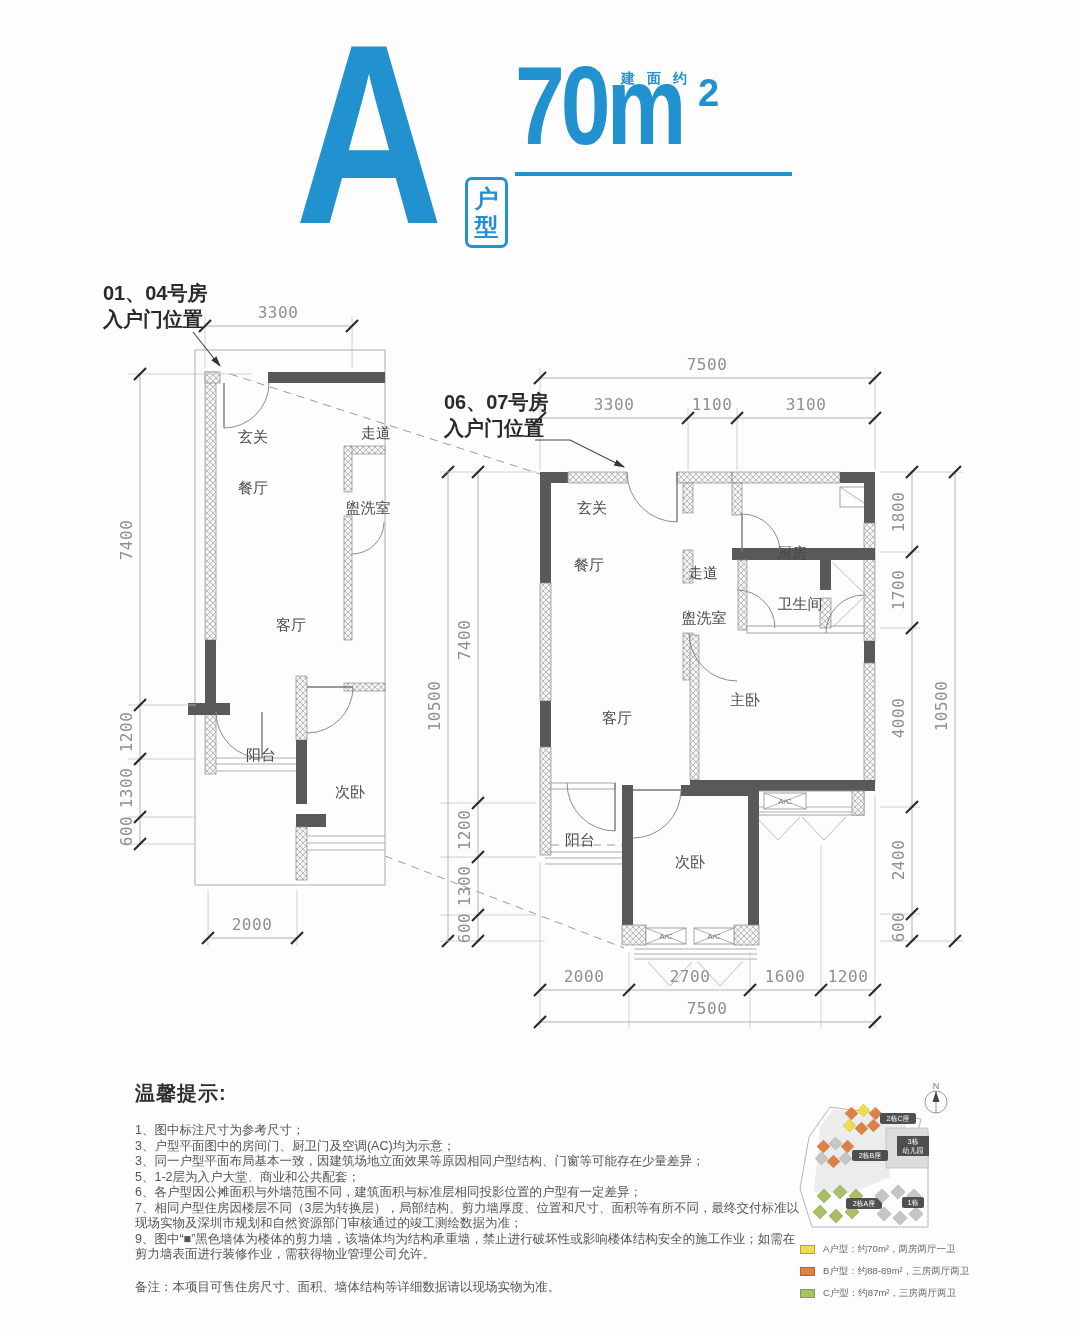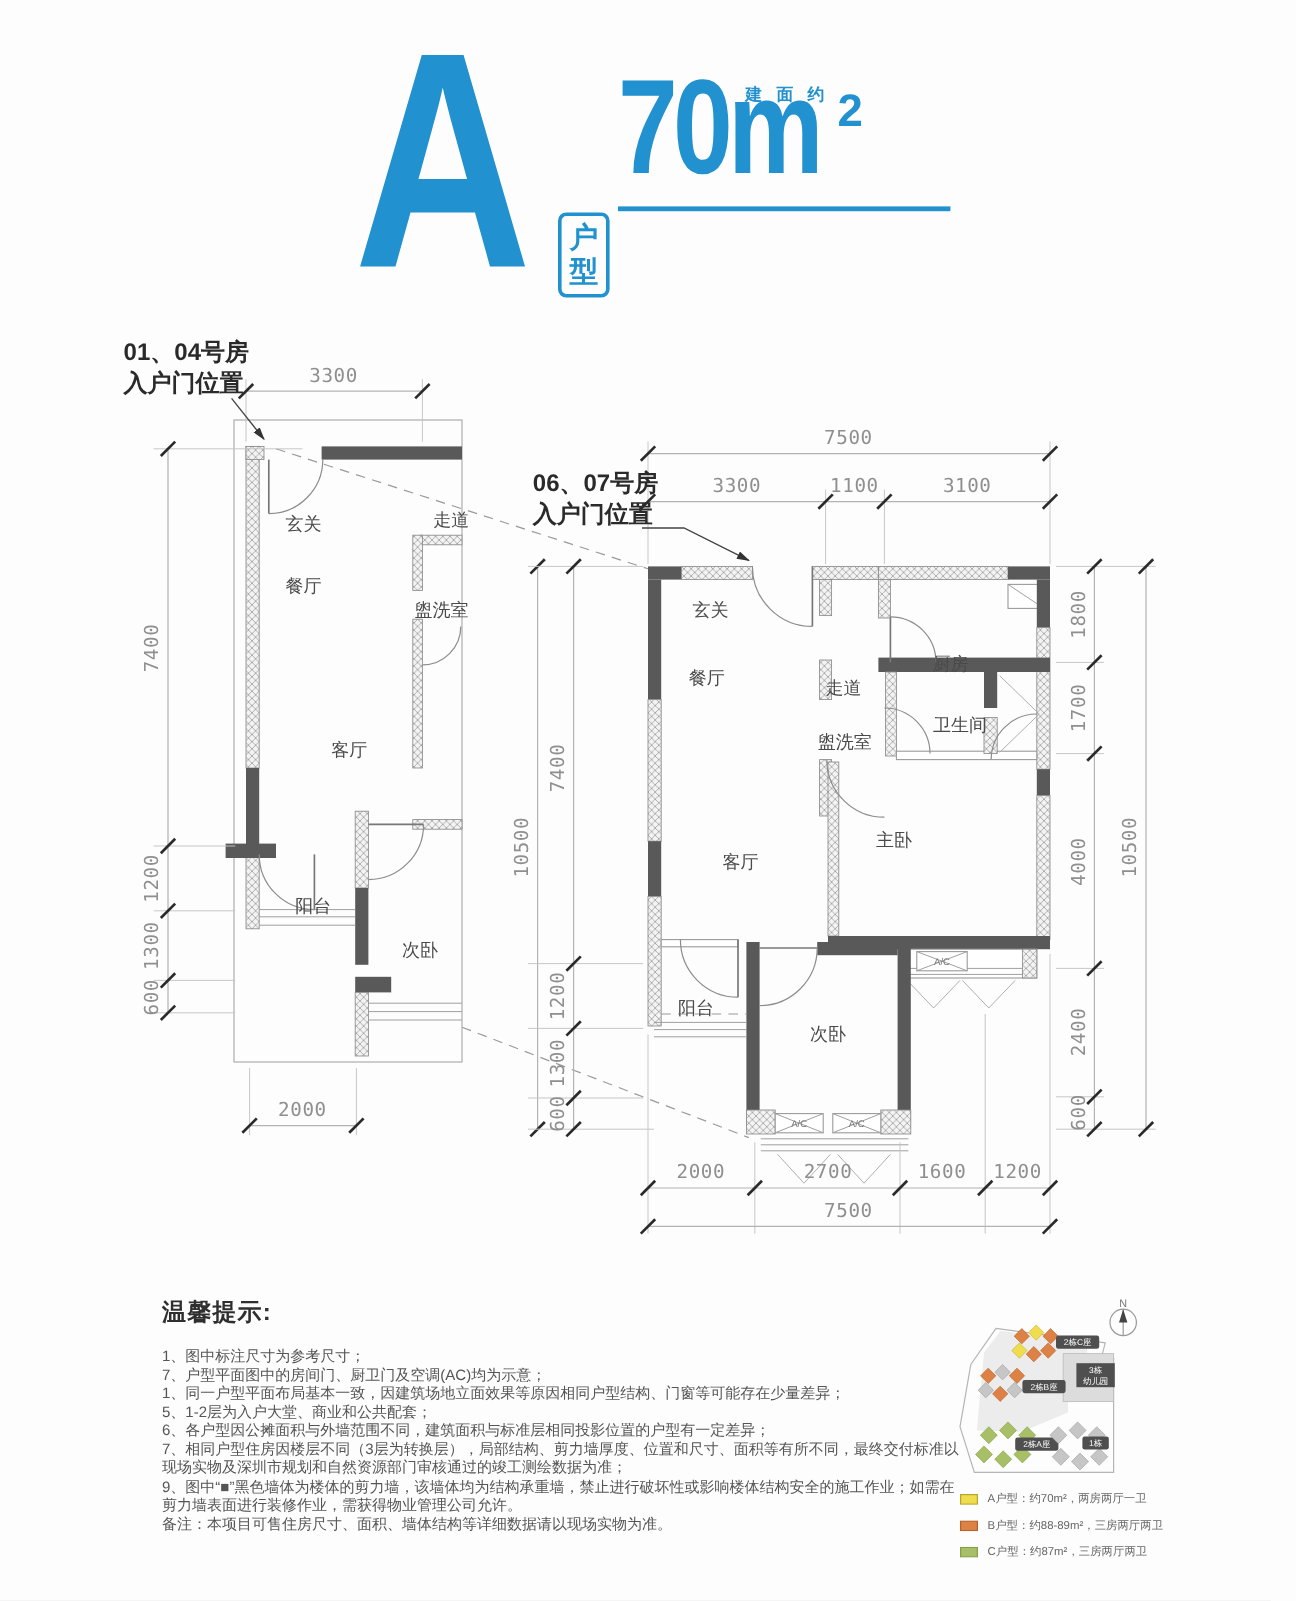--- a/index.html
+++ b/index.html
@@ -15,21 +15,21 @@
   .area-value{left:515px;top:50px;font-size:112px;font-weight:700;letter-spacing:-5px;line-height:1;
               transform:scaleX(.80);transform-origin:left top;}
   .area-sup{left:698px;top:72px;font-size:38px;font-weight:700;}
   .area-note{left:621px;top:70px;font-size:14px;font-weight:700;letter-spacing:12px;white-space:nowrap;font-family:Liberation Serif, serif;}
   .area-line{left:515px;top:172px;width:277px;height:4px;}
   .subtitle{left:515px;top:192px;font-size:41px;font-weight:700;letter-spacing:3px;white-space:nowrap;}
   
   .notes{left:135px;top:1080px;width:668px;color:#555;}
   .notes h3{margin:0 0 16px 0;font-size:20px;color:#2f2f2f;letter-spacing:1px;}
   .notes p{margin:0;font-size:12.5px;line-height:15.5px;}
-  .notes p.remark{margin-top:0px;}
+  .notes p.remark{margin-top:17px;}
   
   .legend{left:800px;top:1243px;}
   .legend .row{display:flex;align-items:center;margin-bottom:9px;}
   .legend svg{margin-right:8px;flex:0 0 auto;}
   .legend span{font-size:9.5px;color:#666;white-space:nowrap;}
   
   .wh{fill:url(#hatch);stroke:#8a8a8a;stroke-width:.7;}
   .wd{fill:#595959;stroke:none;}
   .thin{fill:#ffffff;stroke:#999;stroke-width:.9;}
   .outline{fill:none;stroke:#adadad;stroke-width:1;}
@@ -421,22 +421,22 @@
         <rect class="sq-e" x="911" y="1209" width="10" height="10" transform="rotate(45 916 1214)"></rect>
         <rect class="badge" x="902" y="1197" width="22" height="11" rx="2"></rect>
         <text class="btx" x="913" y="1205" text-anchor="middle">1栋</text>
       </g>
     </g>
   </svg>
 
   <div class="abs notes">
     <h3>温馨提示:</h3>
     <p>1、图中标注尺寸为参考尺寸；</p>
-    <p>7、户型平面图中的房间门、厨卫门及空调(AC)均为示意；</p>
-    <p>1、同一户型平面布局基本一致，因建筑场地立面效果等原因相同户型结构、门窗等可能存在少量差异；</p>
+    <p>3、户型平面图中的房间门、厨卫门及空调(AC)均为示意；</p>
+    <p>3、同一户型平面布局基本一致，因建筑场地立面效果等原因相同户型结构、门窗等可能存在少量差异；</p>
     <p>5、1-2层为入户大堂、商业和公共配套；</p>
     <p>6、各户型因公摊面积与外墙范围不同，建筑面积与标准层相同投影位置的户型有一定差异；</p>
     <p>7、相同户型住房因楼层不同（3层为转换层），局部结构、剪力墙厚度、位置和尺寸、面积等有所不同，最终交付标准以现场实物及深圳市规划和自然资源部门审核通过的竣工测绘数据为准；</p>
     <p>9、图中“■”黑色墙体为楼体的剪力墙，该墙体均为结构承重墙，禁止进行破坏性或影响楼体结构安全的施工作业；如需在剪力墙表面进行装修作业，需获得物业管理公司允许。</p>
     <p class="remark">备注：本项目可售住房尺寸、面积、墙体结构等详细数据请以现场实物为准。</p>
   </div>
 
   <div class="abs legend">
     <div class="row">
       <svg width="15" height="9">

